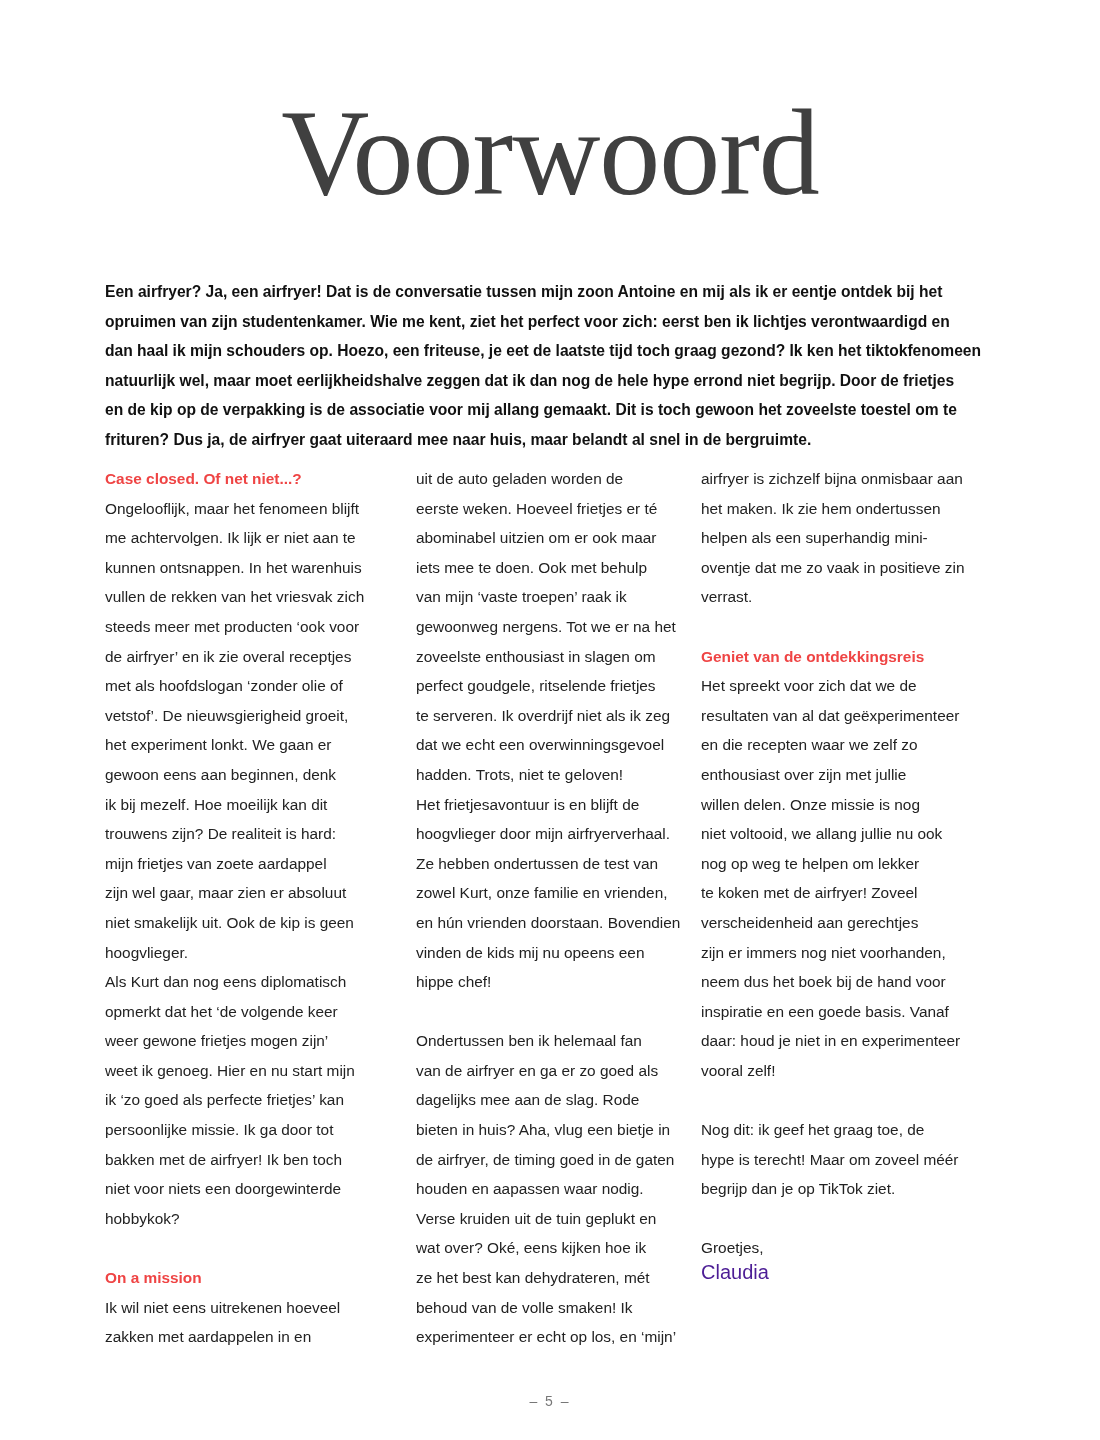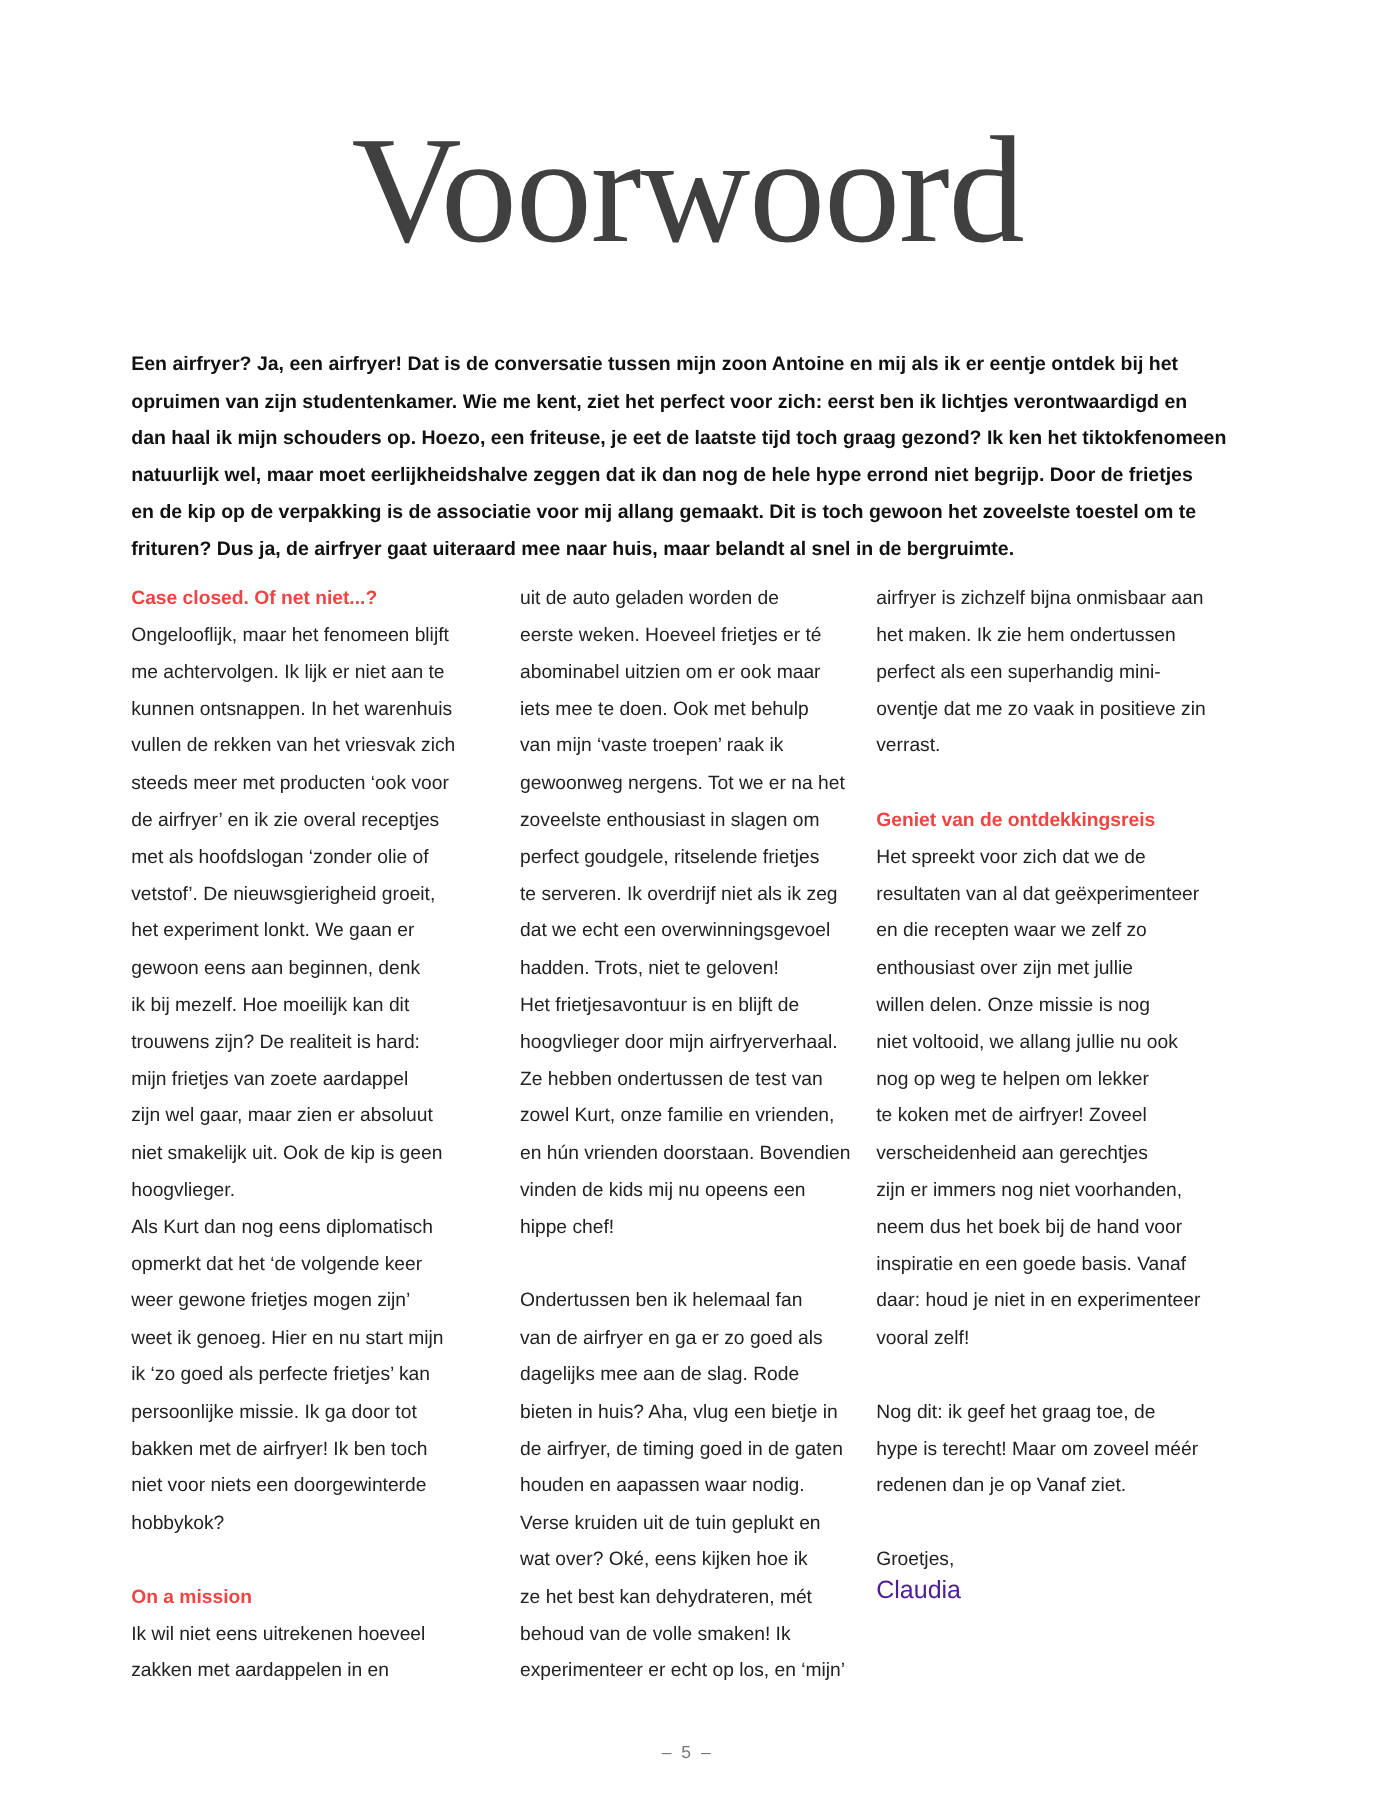--- a/index.html
+++ b/index.html
@@ -119,21 +119,21 @@
       <span class="line">ze het best kan dehydrateren, mét</span>
       <span class="line">behoud van de volle smaken! Ik</span>
       <span class="line">experimenteer er echt op los, en ‘mijn’</span>
     </div>
 </div>
 
 <div class="col col3">
   <div>
       <span class="line">airfryer is zichzelf bijna onmisbaar aan</span>
       <span class="line">het maken. Ik zie hem ondertussen</span>
-      <span class="line">perfect als een superhandig mini-</span>
+      <span class="line">helpen als een superhandig mini-</span>
       <span class="line">oventje dat me zo vaak in positieve zin</span>
       <span class="line">verrast.</span>
     </div>
   <span class="line"></span>
   <span class="line heading">Geniet van de ontdekkingsreis</span>
   <div>
       <span class="line">Het spreekt voor zich dat we de</span>
       <span class="line">resultaten van al dat geëxperimenteer</span>
       <span class="line">en die recepten waar we zelf zo</span>
       <span class="line">enthousiast over zijn met jullie</span>
@@ -145,20 +145,20 @@
       <span class="line">zijn er immers nog niet voorhanden,</span>
       <span class="line">neem dus het boek bij de hand voor</span>
       <span class="line">inspiratie en een goede basis. Vanaf</span>
       <span class="line">daar: houd je niet in en experimenteer</span>
       <span class="line">vooral zelf!</span>
     </div>
   <span class="line"></span>
   <div>
       <span class="line">Nog dit: ik geef het graag toe, de</span>
       <span class="line">hype is terecht! Maar om zoveel méér</span>
-      <span class="line">redenen dan je op Vanaf ziet.</span>
+      <span class="line">begrijp dan je op TikTok ziet.</span>
     </div>
   <span class="line"></span>
   <span class="line">Groetjes,</span>
   <span class="signature">Claudia</span>
 </div>
 
 <div class="page-number">– 5 –</div>
 
 </body></html>

